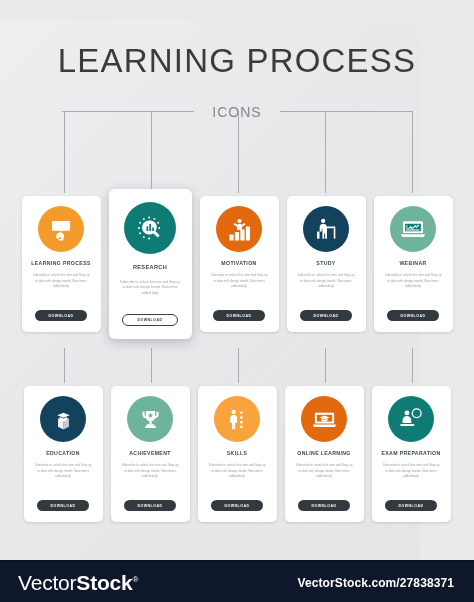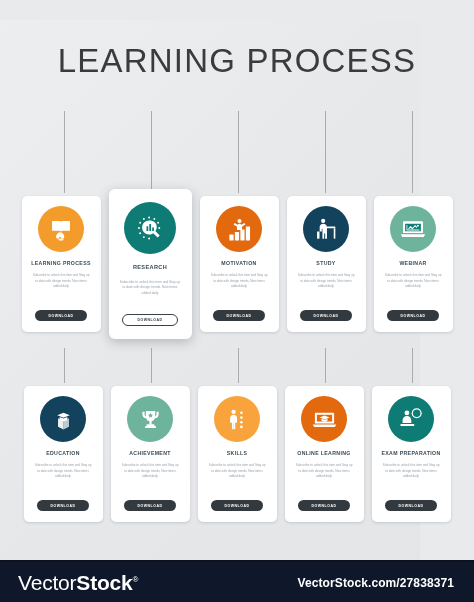--- a/index.html
+++ b/index.html
@@ -126,20 +126,25 @@
     font-size:12px;color:#ffffff;font-weight:bold;letter-spacing:.1px;
   }
 </style>
 </head>
 <body>
 
 <div class="stage">
 
   <div class="title">LEARNING PROCESS</div>
 
+  <div class="rule-wrap">
+    <div class="rule-seg rule-left"></div>
+    <div class="rule-seg rule-right"></div>
+    <div class="icons-label">ICONS</div>
+  </div>
 
   <div id="connectors">
       <div class="drop" style="left: 64px; top: 91px; height: 82px;"></div>
       <div class="drop" style="left: 64px; top: 328px; height: 35px;"></div>
       <div class="drop" style="left: 151px; top: 91px; height: 82px;"></div>
       <div class="drop" style="left: 151px; top: 328px; height: 35px;"></div>
       <div class="drop" style="left: 238px; top: 91px; height: 82px;"></div>
       <div class="drop" style="left: 238px; top: 328px; height: 35px;"></div>
       <div class="drop" style="left: 325px; top: 91px; height: 82px;"></div>
       <div class="drop" style="left: 325px; top: 328px; height: 35px;"></div>

